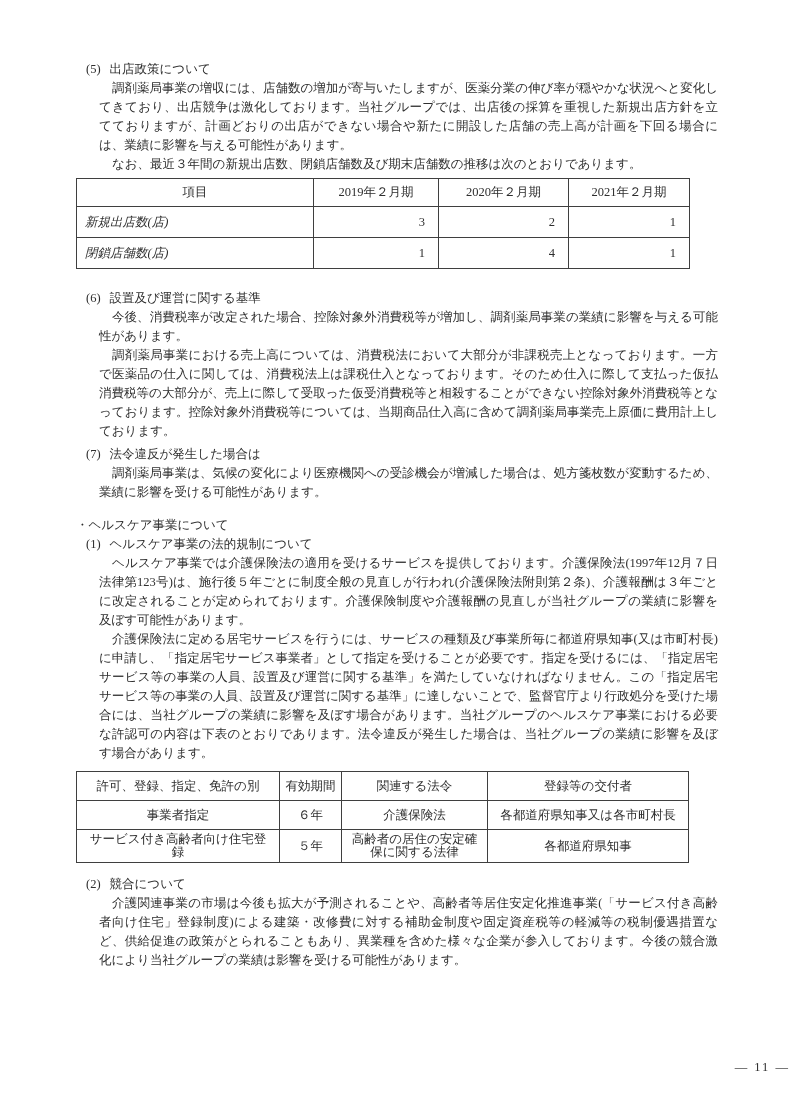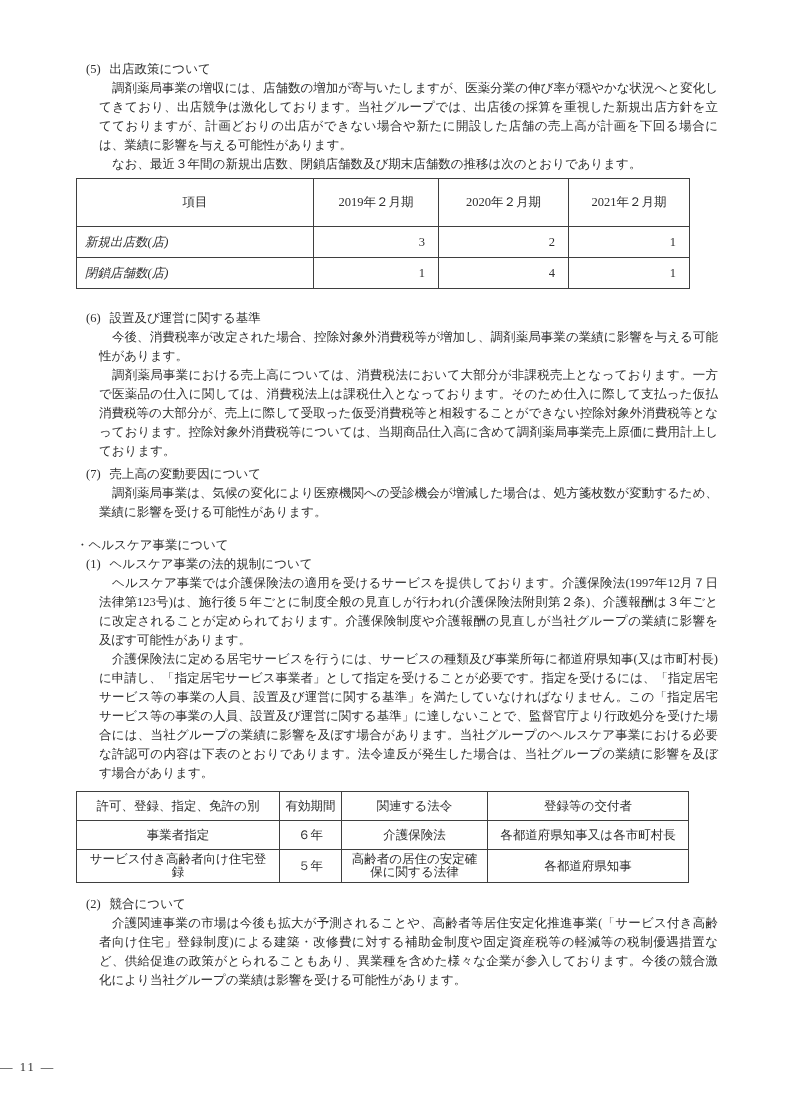--- a/index.html
+++ b/index.html
@@ -24,37 +24,37 @@
   .bullet-heading .marker { display: inline-block; }
   .para {
     margin: 0 72px 0 99px;
     text-indent: 13px;
     text-align: justify;
   }
   table { border-collapse: collapse; table-layout: fixed; }
   th, td { border: 1px solid #3f3f3f; font-weight: normal; overflow: hidden; }
 
   .store-table { margin: 4px 0 20px 76px; width: 613px; }
-  .store-table th { height: 27px; text-align: center; padding: 10px 4px; line-height: 15px; }
+  .store-table th { height: 27px; text-align: center; padding: 0 4px; line-height: 15px; }
   .store-table td { height: 30px; line-height: 15px; }
   .store-table td.label { text-align: left; padding: 0 4px 0 8px; font-style: italic; }
   .store-table td.num   { text-align: right; padding: 0 13px 0 4px; }
 
   .license-table { margin: 8px 16px 12px 76px; width: 612px; line-height: 13px; padding-left: 20px; }
   .license-table th { height: 28px; text-align: center; padding: 0 2px; }
   .license-table td { padding: 3px 8px; text-align: center; }
   .license-table tr.single td { height: 22px; }
   .license-table td.center { text-align: center; padding: 3px 2px; }
 
   .footer-pageno {
     position: absolute;
     top: 1058px;
     left: 0;
     width: 100%;
-    text-align: left;
+    text-align: right;
     letter-spacing: 2px;
   }
 </style>
 </head>
 <body>
 
 <div class="page">
 
   <div class="section">
     <div class="heading">
@@ -98,21 +98,21 @@
   <div class="section">
     <div class="heading">
       <span class="marker">(6)</span><span class="title">設置及び運営に関する基準</span>
     </div>
     <p class="para">今後、消費税率が改定された場合、控除対象外消費税等が増加し、調剤薬局事業の業績に影響を与える可能性があります。</p>
     <p class="para">調剤薬局事業における売上高については、消費税法において大部分が非課税売上となっております。一方で医薬品の仕入に関しては、消費税法上は課税仕入となっております。そのため仕入に際して支払った仮払消費税等の大部分が、売上に際して受取った仮受消費税等と相殺することができない控除対象外消費税等となっております。控除対象外消費税等については、当期商品仕入高に含めて調剤薬局事業売上原価に費用計上しております。</p>
   </div>
 
   <div class="section" style="margin-top:4px;">
     <div class="heading">
-      <span class="marker">(7)</span><span class="title">売上高の変動要因について</span>
+      <span class="marker">(7)</span><span class="title">法令違反が発生した場合は</span>
     </div>
     <p class="para">調剤薬局事業は、気候の変化により医療機関への受診機会が増減した場合は、処方箋枚数が変動するため、業績に影響を受ける可能性があります。</p>
   </div>
 
   <div class="bullet-heading">
     <span class="marker">・</span><span>ヘルスケア事業について</span>
   </div>
 
   <div class="section">
     <div class="heading">

